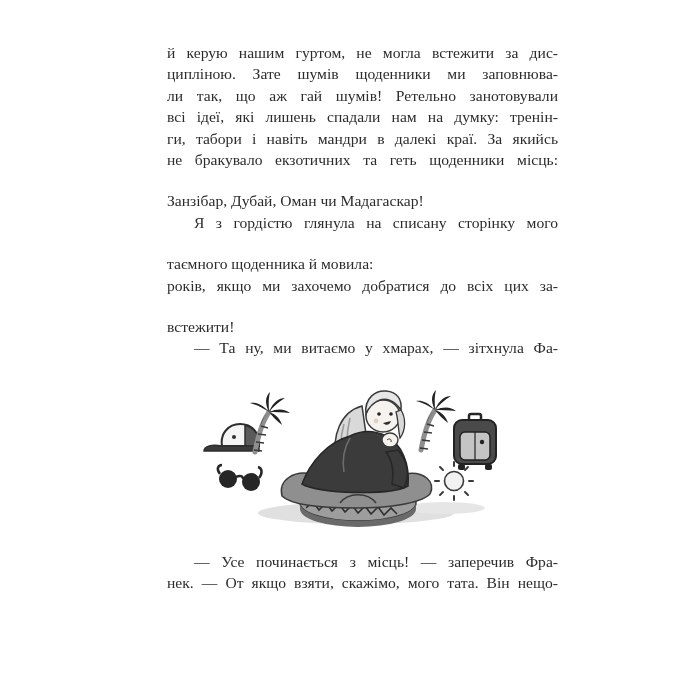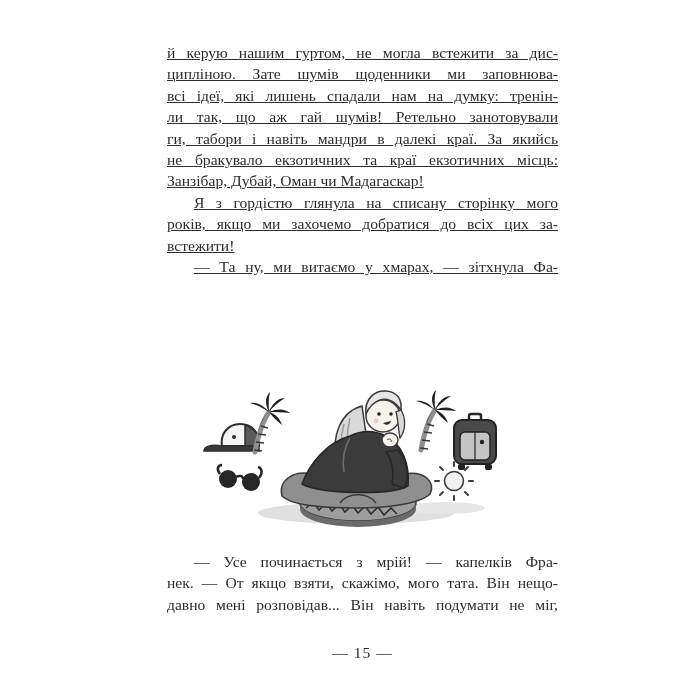--- a/index.html
+++ b/index.html
@@ -14,33 +14,34 @@
     position: absolute; inset: 0;
     background: #ffffff;
   }
   .text-block {
     position: absolute;
     left: 167px;
     width: 391px;
     color: #2c2c2c;
     font-size: 15.6px;
   }
-  #block1 { top: 42px; text-decoration: underline; }
+  #block1 { top: 42px; }
   #block2 { top: 551px; }
   .ln {
     height: 21.4px;
     line-height: 21.4px;
     overflow: hidden;
     text-align: justify;
     text-align-last: justify;
     white-space: normal;
   }
   .ln.short {
     text-align: left;
     text-align-last: left;
+    margin-top: 20px;
   }
   .ln.ind { text-indent: 27px; }
   .illustration {
     position: absolute;
     left: 190px; top: 388px;
     width: 332px; height: 152px;
   }
   .folio {
     position: absolute;
     left: 167px; top: 644px;
@@ -52,26 +53,27 @@
   }
 </style>
 </head>
 <body>
 
 <div class="page">
 
   <div class="text-block" id="block1">
     <div class="ln">й керую нашим гуртом, не могла встежити за дис-</div>
     <div class="ln">ципліною. Зате шумів щоденники ми заповнюва-</div>
+    <div class="ln">ли так, що аж гай шумів! Ретельно занотовували</div>
     <div class="ln">всі ідеї, які лишень спадали нам на думку: тренін-</div>
-    <div class="ln">ли так, що аж гай шумів! Ретельно занотовували</div>
     <div class="ln">ги, табори і навіть мандри в далекі краї. За якийсь</div>
-    <div class="ln">не бракувало екзотичних та краї екзотичних місць:</div>
+    <div class="ln">не бракувало екзотичних та геть щоденники місць:</div>
     <div class="ln short">Занзібар, Дубай, Оман чи Мадагаскар!</div>
     <div class="ln ind">Я з гордістю глянула на списану сторінку мого</div>
+    <div class="ln short">таємного щоденника й мовила:</div>
     <div class="ln">років, якщо ми захочемо добратися до всіх цих за-</div>
     <div class="ln short">встежити!</div>
     <div class="ln ind">— Та ну, ми витаємо у хмарах, — зітхнула Фа-</div>
   </div>
 
   <div class="illustration">
     <svg viewBox="0 0 332 152" width="332" height="152" xmlns="http://www.w3.org/2000/svg">
       <defs>
         <g id="palm">
           <path d="M3,52 C6,36 10,22 17,12" fill="none" stroke="#8f8f8f" stroke-width="5" stroke-linecap="round"></path>
@@ -166,20 +168,18 @@
           <path d="M253,82 l-3,-3"></path>
             <path d="M275,82 l3,-3"></path>
           <path d="M253,104 l-3,3"></path>
             <path d="M275,104 l3,3"></path>
         </g>
       </g>
     </svg>
   </div>
 
   <div class="text-block" id="block2">
-    <div class="ln ind">— Усе починається з мрій! — капелків Фра-</div>
+    <div class="ln ind">— Усе починається з місць! — заперечив Фра-</div>
     <div class="ln">нек. — От якщо взяти, скажімо, мого тата. Він нещо-</div>
-    <div class="ln">давно мені розповідав... Він навіть подумати не міг,</div>
   </div>
 
-  <div class="folio">— 15 —</div>
 
 </div>
 
 </body></html>

